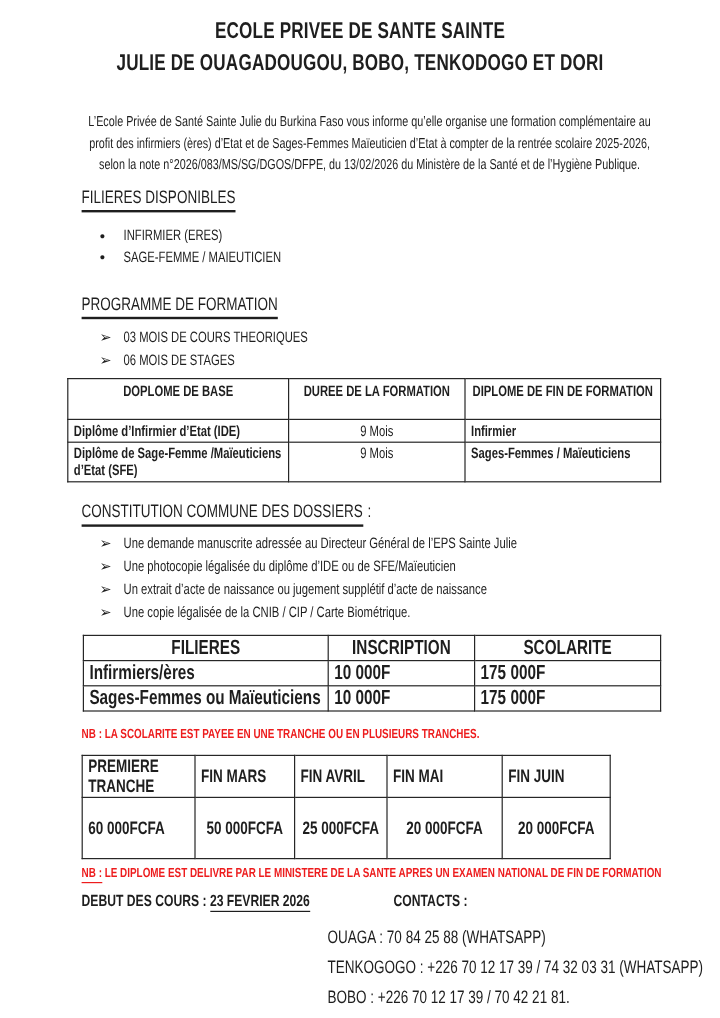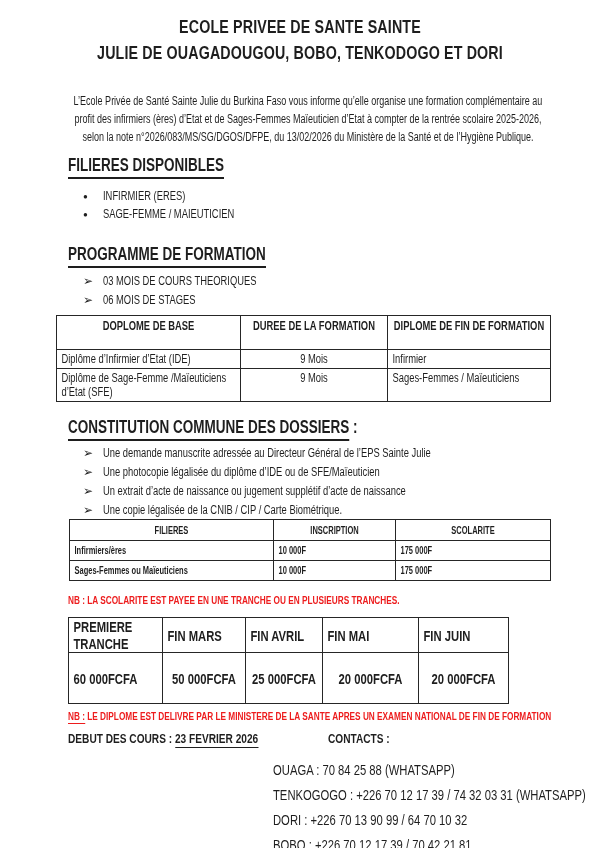--- a/index.html
+++ b/index.html
@@ -10,44 +10,44 @@
   }
   
   .sqc{display:block;width:133.333%;transform:scaleX(0.75);transform-origin:0 50%;}
   .sqi{display:inline-block;transform:scaleX(0.75);transform-origin:0 50%;white-space:nowrap;}
 
   .doc-title{margin-top:14px;font-weight:bold;font-size:19px;line-height:26px;letter-spacing:0.2px;}
   .doc-title .sqc{text-align:center;}
 
   .intro{margin:26px 0 0 68px;width:480px;font-size:12px;line-height:18px;text-align:center;}
 
-  .section-h{margin-left:68px;font-weight:bold;font-size:18px;line-height:18px;}
+  .section-h{margin-left:68px;font-weight:normal;font-size:15px;line-height:18px;}
   .hu{border-bottom:2.5px solid #1e1e1e;padding-bottom:2px;}
   .hcolon{margin-left:5px;}
 
   .list{margin-left:83px;}
   .lrow{display:flex;align-items:center;height:18px;font-size:12.5px;}
   .lrow.tall{height:19px;}
   .marker-dot{width:20px;font-size:8px;flex:0 0 20px;}
   .marker-arrow{width:20px;font-size:12px;flex:0 0 20px;}
   .up{letter-spacing:0;}
 
   table{border-collapse:collapse;table-layout:fixed;}
   td,th{border:1.5px solid #262626;padding:0;overflow:visible;vertical-align:middle;}
   th{font-weight:bold;}
   .t-formation{margin:6px 0 0 56px;width:494px;font-size:12.5px;border-radius:17px;}
   .t-formation th{height:30px;vertical-align:top;padding-top:3px;}
   .t-formation td{padding:2px 0;}
   .cell-pad .sqc{padding-left:6px;box-sizing:border-box;}
   .c-center .sqc{text-align:center;}
   .c-left .sqc{text-align:left;}
-  .bold{font-weight:normal;}
+  .bold{font-weight:bold;}
   .normal{font-weight:normal;}
 
-  .t-frais{margin:0 0 0 69px;width:481px;font-size:10px;font-weight:bold;}
+  .t-frais{margin:10px 0 0 69px;width:481px;font-size:17px;font-weight:bold;}
   .t-frais th{height:20px;}
   .t-frais td{height:19px;}
 
   .nb{margin:12px 0 0 68px;font-size:11px;font-weight:bold;color:#ed1c1d;line-height:14px;}
   .nb .ured{border-bottom:1.5px solid #ed1c1d;padding-bottom:1px;}
 
   .t-tranches{margin:10px 0 0 68px;width:440px;font-size:15px;font-weight:bold;}
   .t-tranches th{height:22px;}
   .t-tranches td{height:50px;}
 
@@ -268,15 +268,14 @@
 <div class="debut-row">
   <span class="sqi">
     <span>DEBUT DES COURS :</span>
     <span class="udate">23 FEVRIER 2026</span>
   </span><span class="sqi contacts-label">CONTACTS :</span>
 </div>
 
 <div class="contacts">
   <div class="contact-line"><span class="sqi">OUAGA : 70 84 25 88 (WHATSAPP)</span></div>
   <div class="contact-line"><span class="sqi">TENKOGOGO : +226 70 12 17 39 / 74 32 03 31 (WHATSAPP)</span></div>
-  <div class="contact-line"><span class="sqi">DORI : +226 70 13 90 99 / 64 70 10 32</span></div>
   <div class="contact-line"><span class="sqi">BOBO : +226 70 12 17 39 / 70 42 21 81.</span></div>
 </div>
 
 </body></html>

